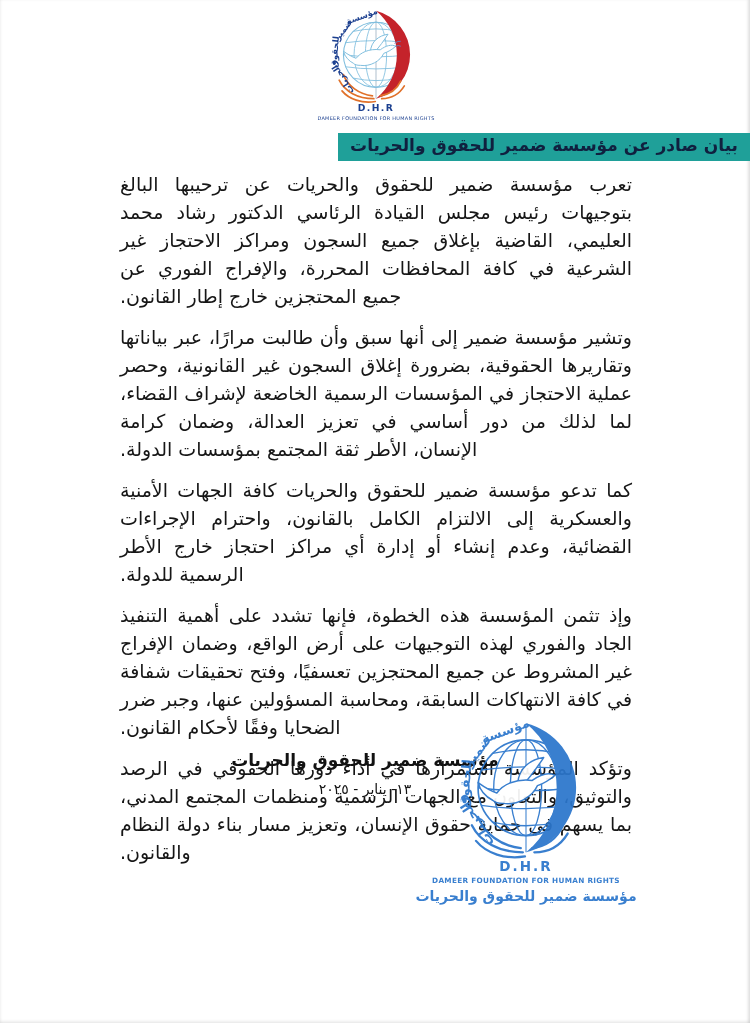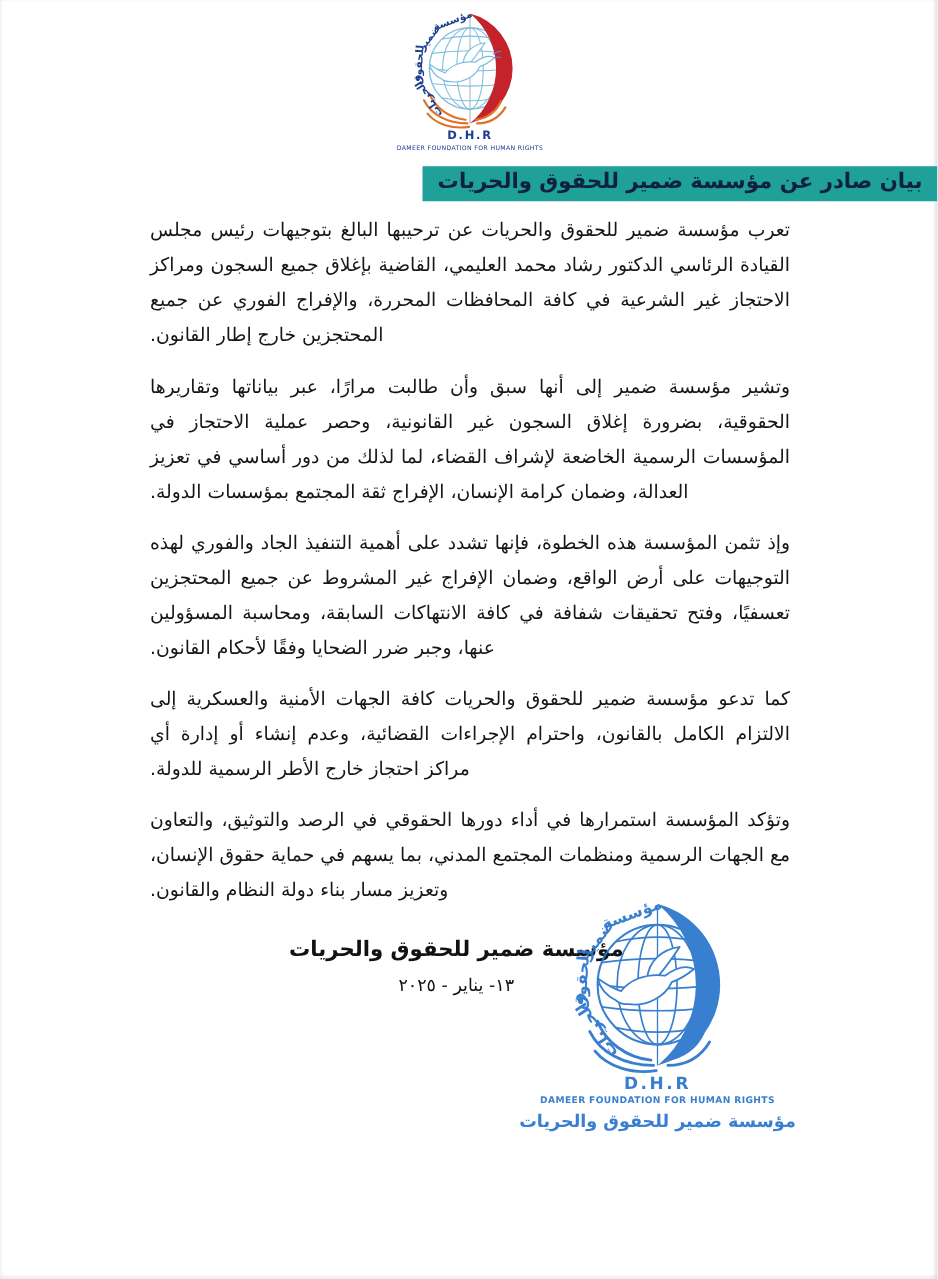--- a/index.html
+++ b/index.html
@@ -11,21 +11,21 @@
   .logo-top{position:absolute;top:8px;left:291px;width:170px;}
   .logo-top svg{display:block;width:100%;height:auto;}
   .title-row{position:absolute;top:133px;left:0;width:100%;text-align:right;}
   .title{
     display:inline-block;background:#1fa099;color:#10203f;
     font-weight:bold;font-size:17px;line-height:1.4;padding:1px 12px 3px;
   }
   .content{
     position:absolute;top:170px;left:120px;width:512px;
     direction:rtl;text-align:justify;text-align-last:left;
-    font-size:15px;line-height:28px;color:#161616;
+    font-size:19px;line-height:28px;color:#161616;
   }
   .content p{margin:0 0 13px 0;}
   .signature{
     position:absolute;top:750px;left:145px;width:440px;
     direction:rtl;text-align:center;color:#121212;z-index:1;
   }
   .sig-line{margin-bottom:11px;font-size:17px;}
   .bold{font-weight:bold;}
   .sig-date{font-size:14px;margin-bottom:24px;}
   .stamp{position:absolute;top:719px;left:401px;width:250px;opacity:.93;z-index:2;}
@@ -73,23 +73,23 @@
       <text x="120" y="158" text-anchor="middle" fill="#1b3f8f" font-size="7" letter-spacing="0.4">DAMEER FOUNDATION FOR HUMAN RIGHTS</text>
     </svg>
   </div>
 
   <div class="title-row">
     <span class="title">بيان صادر عن مؤسسة ضمير للحقوق والحريات</span>
   </div>
 
   <div class="content">
     <p>تعرب مؤسسة ضمير للحقوق والحريات عن ترحيبها البالغ بتوجيهات رئيس مجلس القيادة الرئاسي الدكتور رشاد محمد العليمي، القاضية بإغلاق جميع السجون ومراكز الاحتجاز غير الشرعية في كافة المحافظات المحررة، والإفراج الفوري عن جميع المحتجزين خارج إطار القانون.</p>
-    <p>وتشير مؤسسة ضمير إلى أنها سبق وأن طالبت مرارًا، عبر بياناتها وتقاريرها الحقوقية، بضرورة إغلاق السجون غير القانونية، وحصر عملية الاحتجاز في المؤسسات الرسمية الخاضعة لإشراف القضاء، لما لذلك من دور أساسي في تعزيز العدالة، وضمان كرامة الإنسان، الإفراج ثقة المجتمع بمؤسسات الدولة.</p>
+    <p>وتشير مؤسسة ضمير إلى أنها سبق وأن طالبت مرارًا، عبر بياناتها وتقاريرها الحقوقية، بضرورة إغلاق السجون غير القانونية، وحصر عملية الاحتجاز في المؤسسات الرسمية الخاضعة لإشراف القضاء، لما لذلك من دور أساسي في تعزيز العدالة، وضمان كرامة الإنسان، الأطر ثقة المجتمع بمؤسسات الدولة.</p>
+    <p>كما تدعو مؤسسة ضمير للحقوق والحريات كافة الجهات الأمنية والعسكرية إلى الالتزام الكامل بالقانون، واحترام الإجراءات القضائية، وعدم إنشاء أو إدارة أي مراكز احتجاز خارج الأطر الرسمية للدولة.</p>
     <p>وإذ تثمن المؤسسة هذه الخطوة، فإنها تشدد على أهمية التنفيذ الجاد والفوري لهذه التوجيهات على أرض الواقع، وضمان الإفراج غير المشروط عن جميع المحتجزين تعسفيًا، وفتح تحقيقات شفافة في كافة الانتهاكات السابقة، ومحاسبة المسؤولين عنها، وجبر ضرر الضحايا وفقًا لأحكام القانون.</p>
-    <p>كما تدعو مؤسسة ضمير للحقوق والحريات كافة الجهات الأمنية والعسكرية إلى الالتزام الكامل بالقانون، واحترام الإجراءات القضائية، وعدم إنشاء أو إدارة أي مراكز احتجاز خارج الأطر الرسمية للدولة.</p>
     <p>وتؤكد المؤسسة استمرارها في أداء دورها الحقوقي في الرصد والتوثيق، والتعاون مع الجهات الرسمية ومنظمات المجتمع المدني، بما يسهم في حماية حقوق الإنسان، وتعزيز مسار بناء دولة النظام والقانون.</p>
   </div>
 
   <div class="signature">
     <div class="sig-line bold">مؤسسة ضمير للحقوق والحريات</div>
     <div class="sig-line sig-date">١٣- يناير - ٢٠٢٥</div>
   </div>
 
   <div class="stamp">
     <svg viewBox="0 0 240 184" xmlns="http://www.w3.org/2000/svg">

